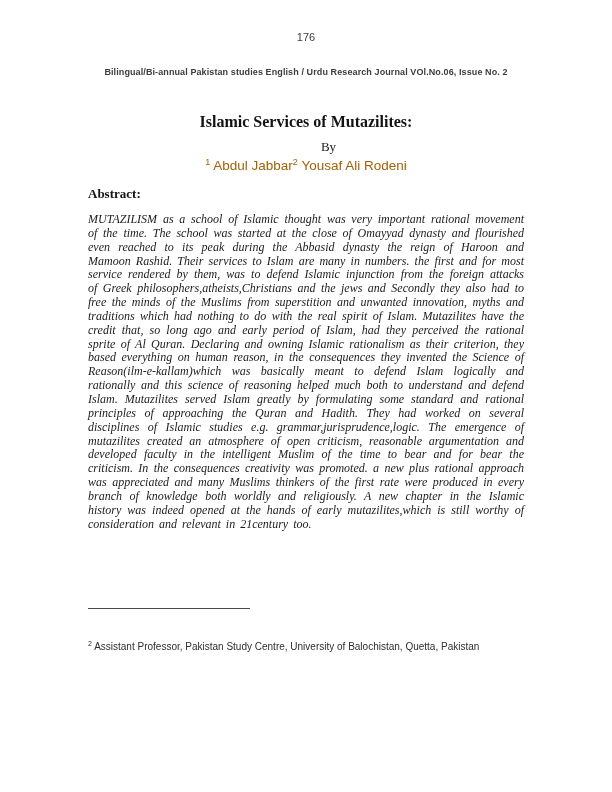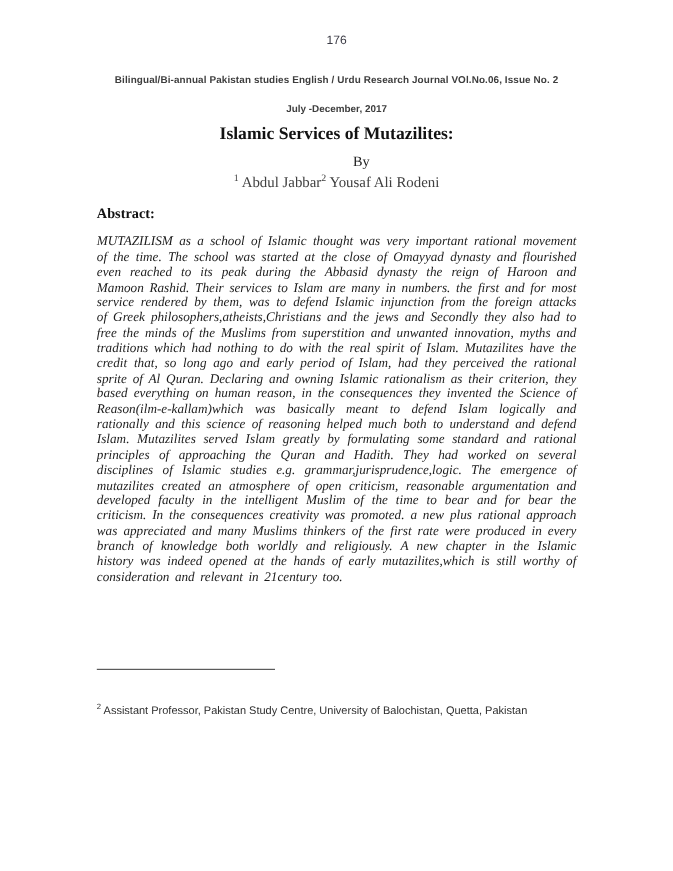--- a/index.html
+++ b/index.html
@@ -53,23 +53,23 @@
     text-align: center;
     font-family: "Liberation Serif", serif;
     font-size: 13px;
     color: #1c1c1c;
     padding-left: 45px;
   }
   .authors {
     position: absolute;
     top: 158px; left: 0; right: 0;
     text-align: center;
-    font-family: Liberation Serif, serif;
+    font-family: Liberation Sans, sans-serif;
     font-size: 13.5px;
-    color: #404040;
+    color: #a16207;
   }
   .authors sup {
     font-size: 9px;
     line-height: 0;
   }
   .abstract-heading {
     position: absolute;
     top: 186px; left: 88px;
     font-family: "Liberation Serif", serif;
     font-weight: bold;
@@ -112,21 +112,20 @@
 </style>
 </head>
 <body>
 
 <div class="page">
 
   <div class="page-number">176</div>
 
   <div class="journal-line">Bilingual/Bi-annual Pakistan studies English / Urdu Research Journal VOl.No.06, Issue No. 2</div>
 
-  <div class="issue-date">July -December, 2017</div>
 
   <h1 class="title">Islamic Services of Mutazilites:</h1>
 
   <div class="byline">By</div>
 
   <div class="authors"><sup>1</sup><span> Abdul Jabbar</span><sup>2</sup><span> Yousaf Ali Rodeni</span></div>
 
   <div class="abstract-heading">Abstract:</div>
 
   <p class="abstract-text">MUTAZILISM as a school of Islamic thought was very important rational movement of the time. The school was started at the close of Omayyad dynasty and flourished even reached to its peak during the Abbasid dynasty the reign of Haroon and Mamoon Rashid. Their services to Islam are many in numbers. the first and for most service rendered by them, was to defend Islamic injunction from the foreign attacks of Greek philosophers,atheists,Christians and the jews and Secondly they also had to free the minds of the Muslims from superstition and unwanted innovation, myths and traditions which had nothing to do with the real spirit of Islam. Mutazilites have the credit that, so long ago and early period of Islam, had they perceived the rational sprite of Al Quran. Declaring and owning Islamic rationalism as their criterion, they based everything on human reason, in the consequences they invented the Science of Reason(ilm-e-kallam)which was basically meant to defend Islam logically and rationally and this science of reasoning helped much both to understand and defend Islam. Mutazilites served Islam greatly by formulating some standard and rational principles of approaching the Quran and Hadith. They had worked on several disciplines of Islamic studies e.g. grammar,jurisprudence,logic. The emergence of mutazilites created an atmosphere of open criticism, reasonable argumentation and developed faculty in the intelligent Muslim of the time to bear and for bear the criticism. In the consequences creativity was promoted. a new plus rational approach was appreciated and many Muslims thinkers of the first rate were produced in every branch of knowledge both worldly and religiously. A new chapter in the Islamic history was indeed opened at the hands of early mutazilites,which is still worthy of consideration and relevant in 21century too.</p>

